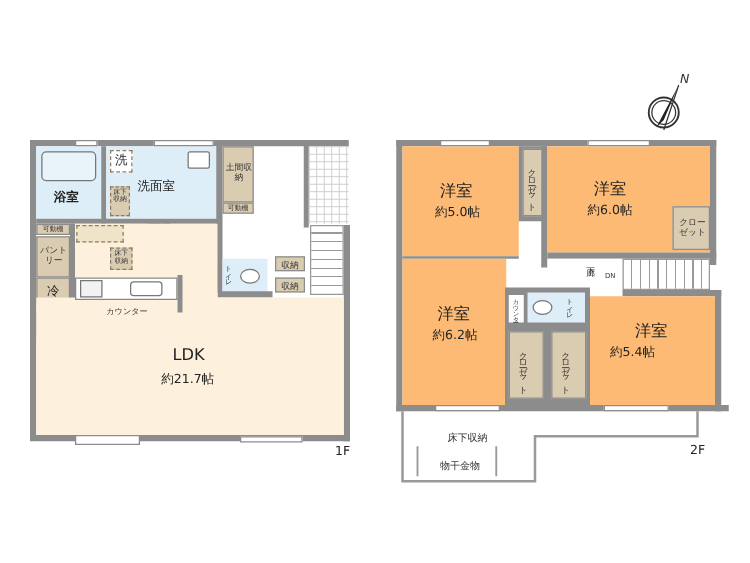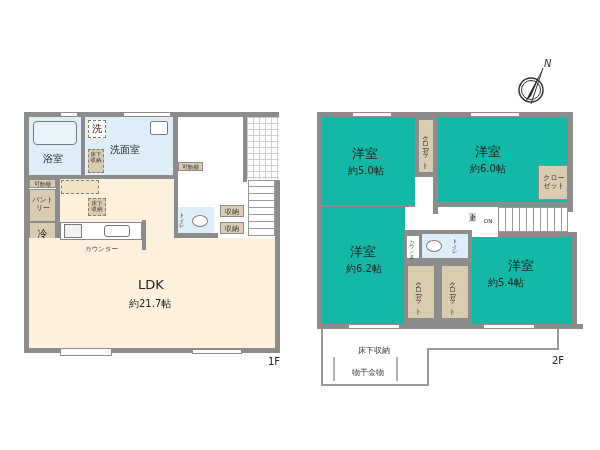--- a/index.html
+++ b/index.html
@@ -2,21 +2,21 @@
 <html><head>
 <meta charset="utf-8">
 <style>
   html, body { margin:0; padding:0; background:#fff; }
   body { width:600px; height:450px; position:relative; overflow:hidden;
          font-family:"DejaVu Sans", sans-serif; color:#333; }
   .abs { position:absolute; box-sizing:border-box; }
   .wall { background:#8c8c8c; }
   .room { position:absolute; box-sizing:border-box; }
   .beige { background:#fdf0dc; }
-  .cream { background:#14b8a6; }
+  .cream { background:#fdba74; }
   .blue { background:#ddeef8; }
   .white { background:#fff; }
   .storage { background:#d9ccb1; border:1px solid #8c8c8c; }
   .dotted { border:1px dashed #8a7d63; }
   .lbl { position:absolute; text-align:center; white-space:nowrap; line-height:1.15; }
   .big { font-size:13px; color:#222; }
   .med { font-size:10px; color:#222; }
   .sm { font-size:7px; color:#333; }
   .xs { font-size:5.5px; color:#333; }
   .vert { writing-mode:vertical-rl; text-orientation:upright; letter-spacing:-1px; }
@@ -39,37 +39,40 @@
 
 <div class="abs" style="left:0;top:0;width:300px;height:450px;">
 
   <div class="abs wall" style="left:24px;top:112px;width:255px;height:5px;"></div>
   <div class="abs wall" style="left:24px;top:112px;width:5px;height:240px;"></div>
   <div class="abs wall" style="left:24px;top:348px;width:256px;height:5px;"></div>
   <div class="abs wall" style="left:275px;top:180px;width:5px;height:173px;"></div>
 
   <div class="room blue" style="left:29px;top:117px;width:52px;height:58px;">
     <div class="abs" style="left:4px;top:4px;width:44px;height:24px;border:1.5px solid #777;border-radius:4px;background:#e8f3fa;"></div>
-    <span class="lbl med" style="left:0;right:4px;top:36px;">浴室</span>
+    <span class="lbl med" style="left:0;right:4px;top:36px;font-weight:bold;">浴室</span>
   </div>
   <div class="abs wall" style="left:81px;top:117px;width:4px;height:62px;"></div>
 
   <div class="room blue" style="left:85px;top:117px;width:88px;height:58px;">
     <div class="abs dotted white" style="left:3px;top:3px;width:18px;height:18px;"></div>
     <span class="lbl med" style="left:3px;top:6px;width:18px;">洗</span>
     <div class="abs" style="left:65px;top:4px;width:18px;height:14px;border:1px solid #777;background:#fff;border-radius:2px;"></div>
     <div class="abs dotted" style="left:3px;top:32px;width:16px;height:24px;background:#d9ccb1;"></div>
     <span class="lbl xs" style="left:4px;top:34px;width:14px;white-space:normal;">床下収納</span>
     <span class="lbl med" style="left:25px;top:27px;">洗面室</span>
   </div>
   <div class="abs storage" style="left:118px;top:177px;width:18px;height:8px;"></div>
   <span class="lbl xs" style="left:118px;top:178px;width:18px;">可動棚</span>
   <div class="abs wall" style="left:29px;top:175px;width:145px;height:4px;"></div>
 
   <div class="abs wall" style="left:173px;top:112px;width:5px;height:122px;"></div>
+  <div class="room storage" style="left:178px;top:117px;width:25px;height:45px;">
+    <span class="lbl sm" style="left:1px;top:12px;width:22px;white-space:normal;">土間収納</span>
+  </div>
   <div class="room storage" style="left:178px;top:162px;width:25px;height:9px;">
     <span class="lbl xs" style="left:0;right:0;top:1px;">可動棚</span>
   </div>
 
   <div class="abs wall" style="left:243px;top:112px;width:4px;height:70px;"></div>
   <div class="abs" style="left:247px;top:117px;width:32px;height:62px;background-image:linear-gradient(#ccc 1px,transparent 1px),linear-gradient(90deg,#ccc 1px,transparent 1px);background-size:6px 6px;"></div>
 
 
   <div class="room blue" style="left:178px;top:207px;width:36px;height:27px;">
     <span class="lbl xs vert" style="left:1px;top:2px;">トイレ</span>

